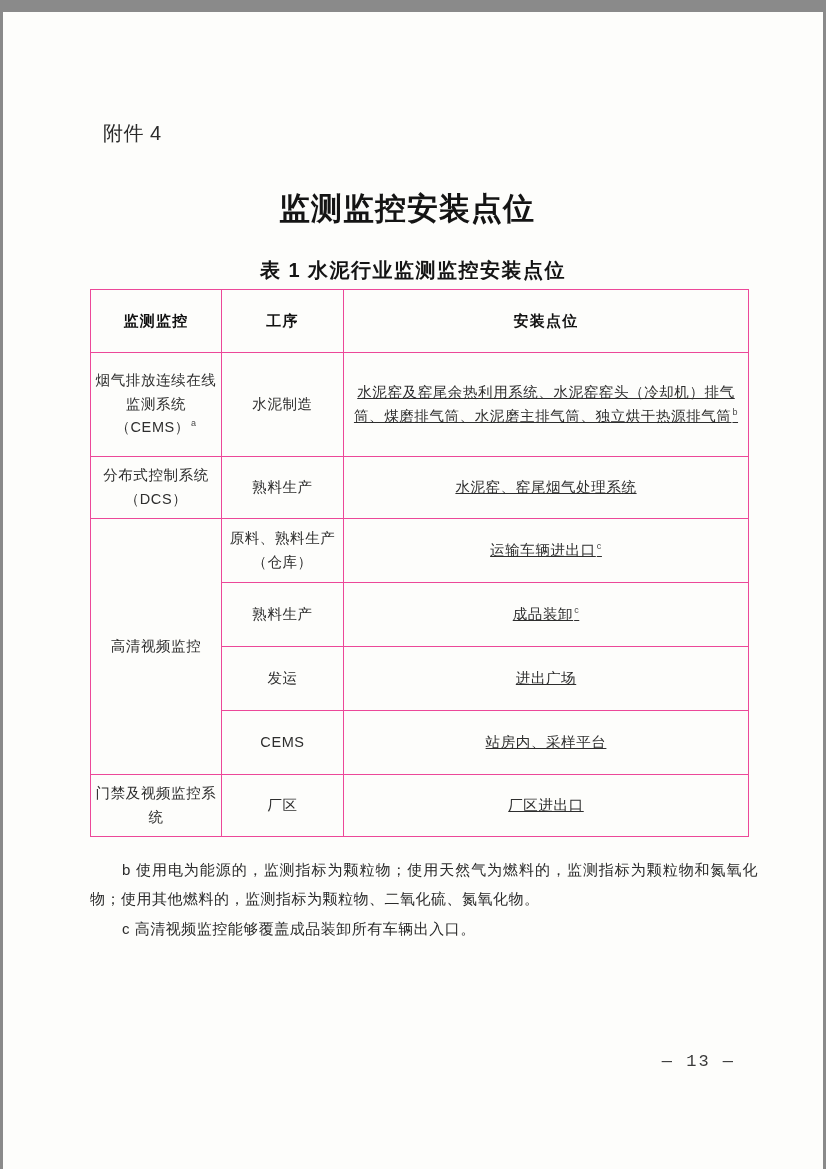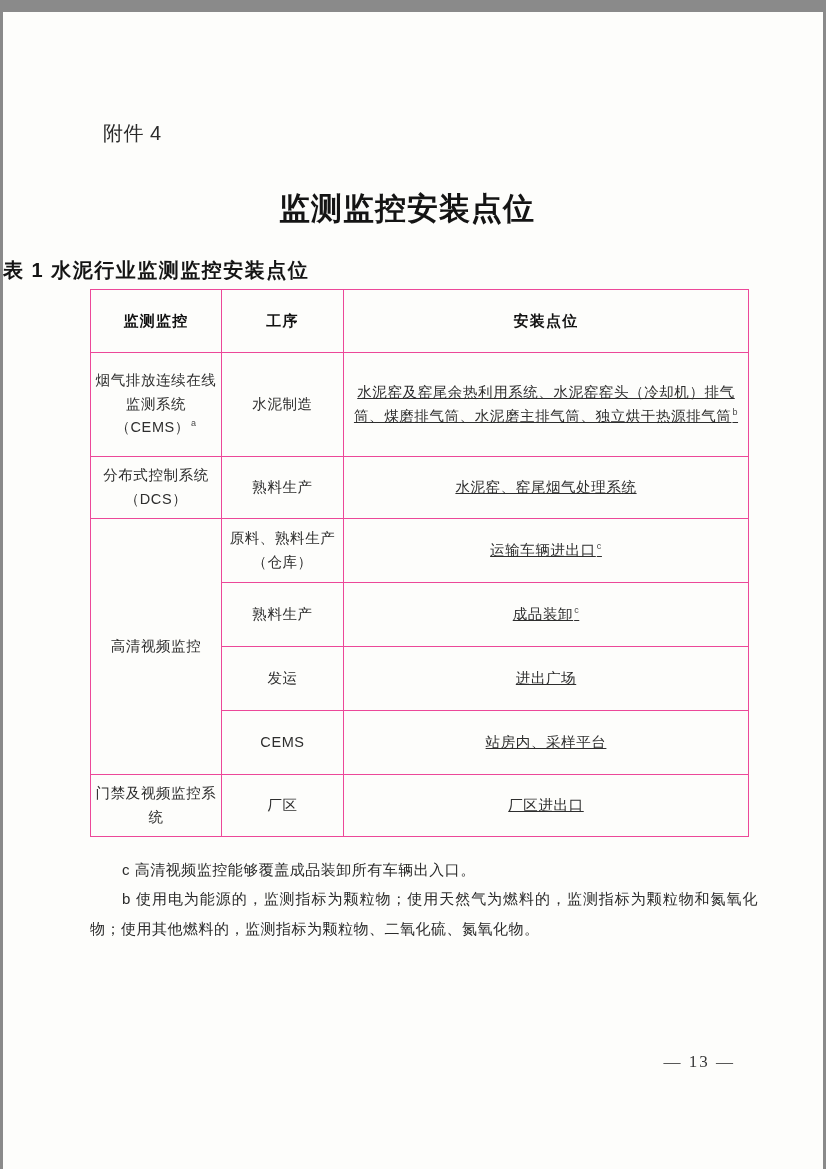--- a/index.html
+++ b/index.html
@@ -43,21 +43,21 @@
     letter-spacing: 1px;
     color: #141414;
   }
 
   
   .table-caption {
     position: absolute;
     left: 0;
     right: 0;
     top: 245px;
-    text-align: left;
+    text-align: center;
     font-family: "Liberation Sans", "DejaVu Sans", sans-serif;
     font-weight: bold;
     font-size: 20px;
     letter-spacing: 1.5px;
     color: #141414;
   }
 
   
   .tbl-wrap {
     position: absolute;
@@ -137,21 +137,21 @@
   }
 
   
   .page-footer {
     position: absolute;
     right: 88px;
     top: 1040px;
     font-size: 17px;
     color: #3a3a3a;
     letter-spacing: 2px;
-    font-family: Liberation Serif, serif;
+    font-family: Liberation Mono, monospace;
   }
 </style>
 </head>
 <body>
 
 <div class="page">
 
   <div class="attach-label">附件 4</div>
 
   <div class="doc-title">监测监控安装点位</div>
@@ -208,19 +208,19 @@
         <tr class="r-gate">
           <td class="cell-c">门禁及视频监控系统</td>
           <td class="cell-c">厂区</td>
           <td class="cell-l">厂区进出口</td>
         </tr>
       </tbody>
     </table>
   </div>
 
   <div class="notes">
+    <p>b 使用电为能源的，监测指标为颗粒物；使用天然气为燃料的，监测指标为颗粒物和氮氧化物；使用其他燃料的，监测指标为颗粒物、二氧化硫、氮氧化物。</p>
     <p>c 高清视频监控能够覆盖成品装卸所有车辆出入口。</p>
-    <p>b 使用电为能源的，监测指标为颗粒物；使用天然气为燃料的，监测指标为颗粒物和氮氧化物；使用其他燃料的，监测指标为颗粒物、二氧化硫、氮氧化物。</p>
   </div>
 
   <div class="page-footer">— 13 —</div>
 
 </div>
 
 </body></html>

